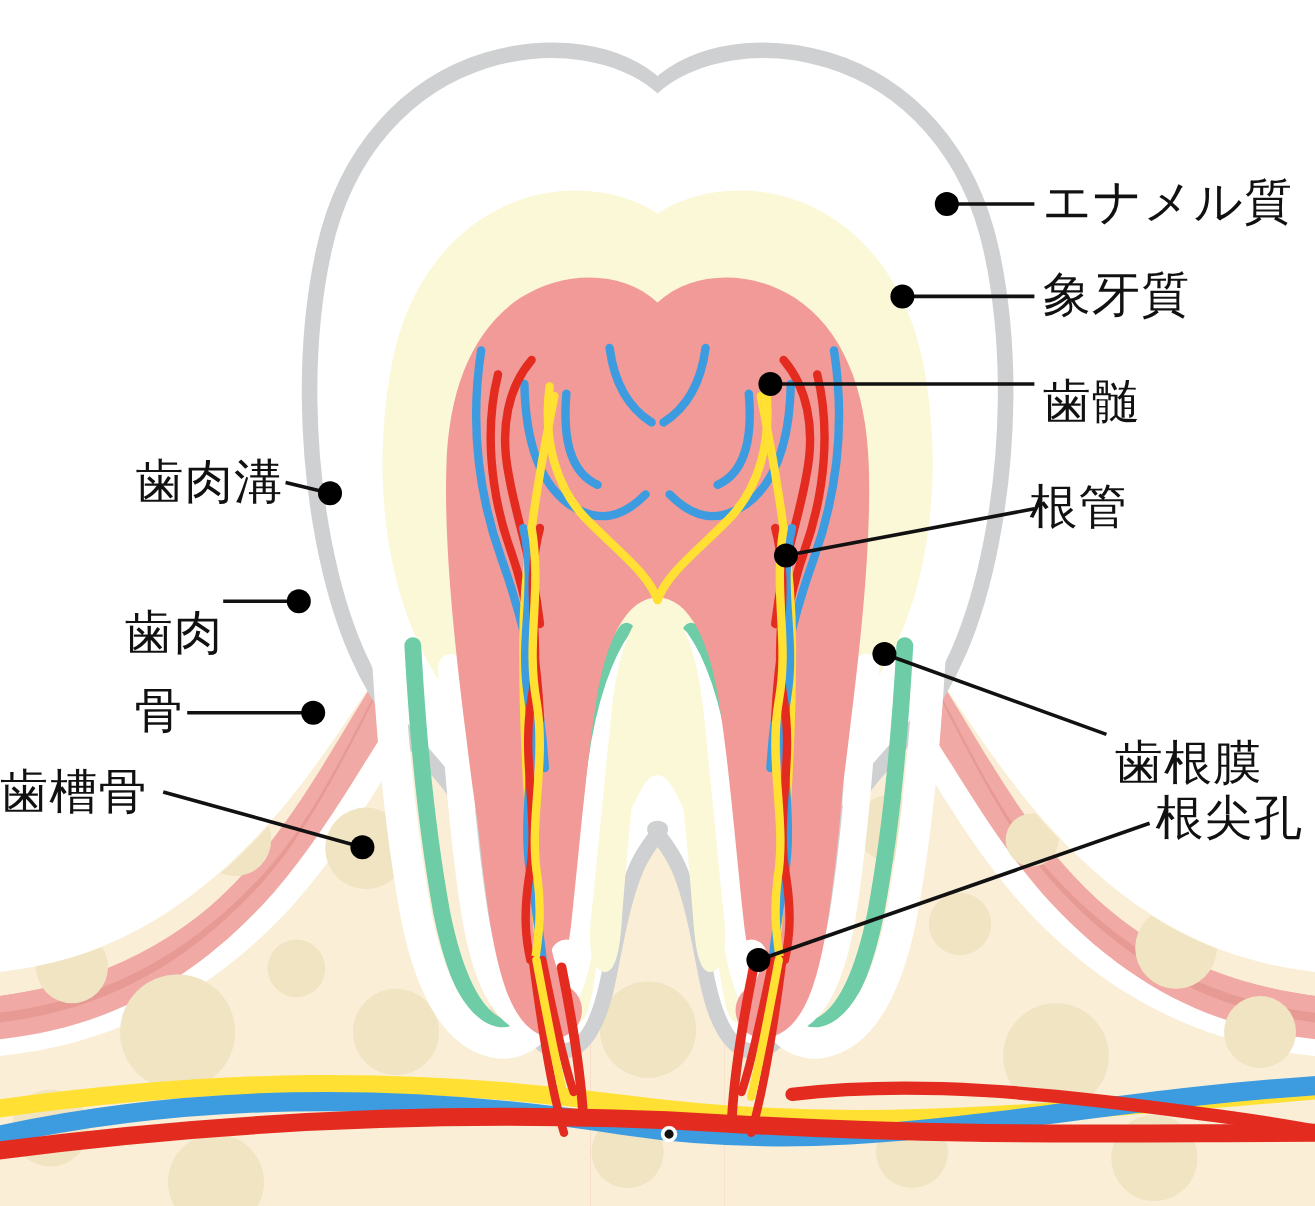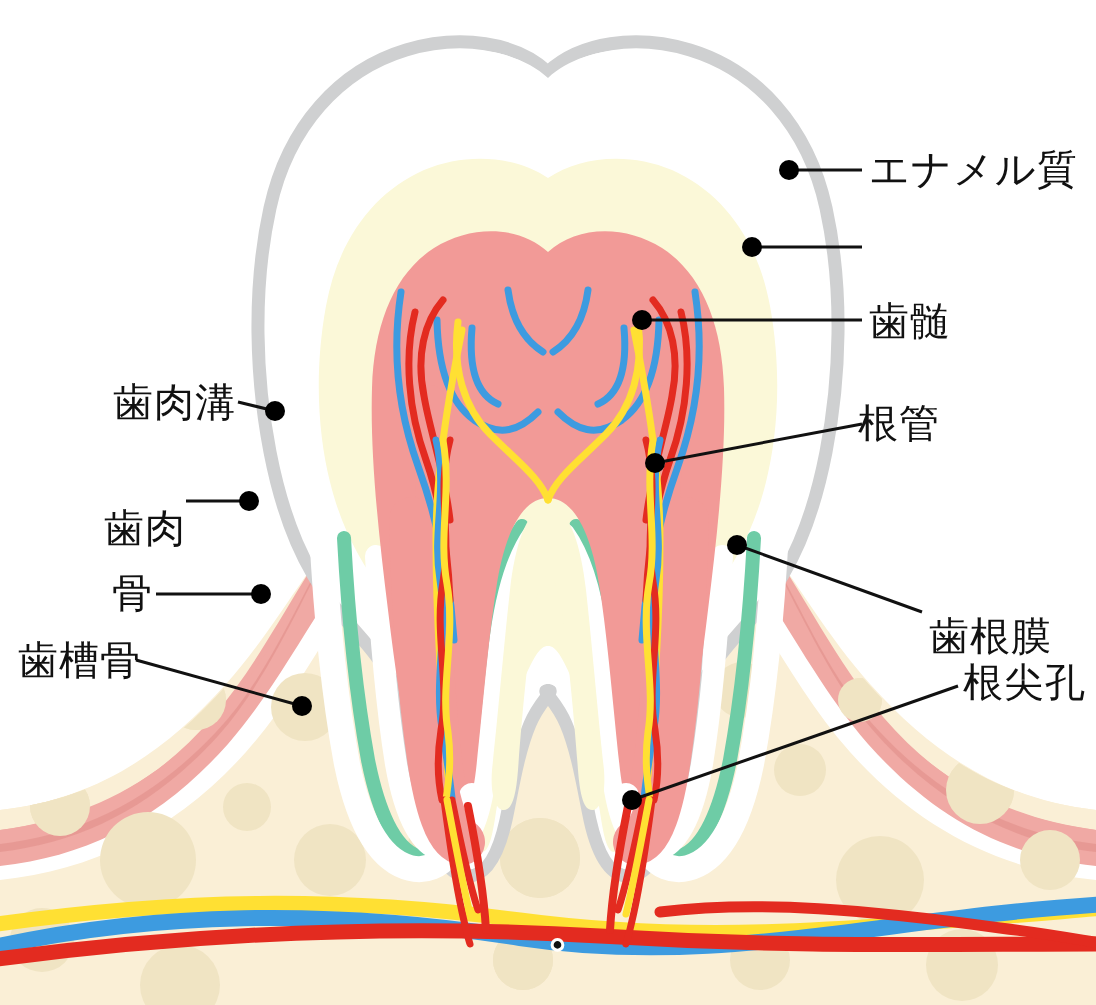--- a/index.html
+++ b/index.html
@@ -430,34 +430,35 @@
       <circle cx="275" cy="411" r="10"></circle>
       <circle cx="249" cy="501" r="10"></circle>
       <circle cx="261" cy="594" r="10"></circle>
       <circle cx="302" cy="706" r="10"></circle>
     </g>
 
   </svg>
 
   <div class="lbl lbl-big" style="left:869px; top:147px;">エナメル質</div>
 
-
-  <div class="lbl lbl-big" style="left:869px; top:299px;">歯髄</div>
+  <div class="lbl lbl-big" style="left:869px; top:224px;">象牙質</div>
+
+  <div class="lbl lbl-big" style="left:869px; top:313px;">歯髄</div>
 
   <div class="lbl lbl-big" style="left:858px; top:401px;">根管</div>
 
   <div class="lbl lbl-big" style="left:929px; top:586px;margin-top:28px;">歯根膜</div>
 
   <div class="lbl lbl-big" style="left:113px; top:380px;">歯肉溝</div>
 
   <div class="lbl lbl-big" style="left:963px; top:660px;">根尖孔</div>
 
   <div class="lbl lbl-big" style="left:104px; top:506px;">歯肉</div>
 
   <div class="lbl lbl-big" style="left:112px; top:571px;">骨</div>
 
-  <div class="lbl lbl-big" style="left:18px; top:638px;">歯槽骨</div>
+  <div class="lbl lbl-big" style="left:0; top:638px;">歯槽骨</div>
 
   <div class="lbl-bottom" style="left:537px; top:918px;">
     <span>・</span>
   </div>
 
 </div>
 
 </body></html>

